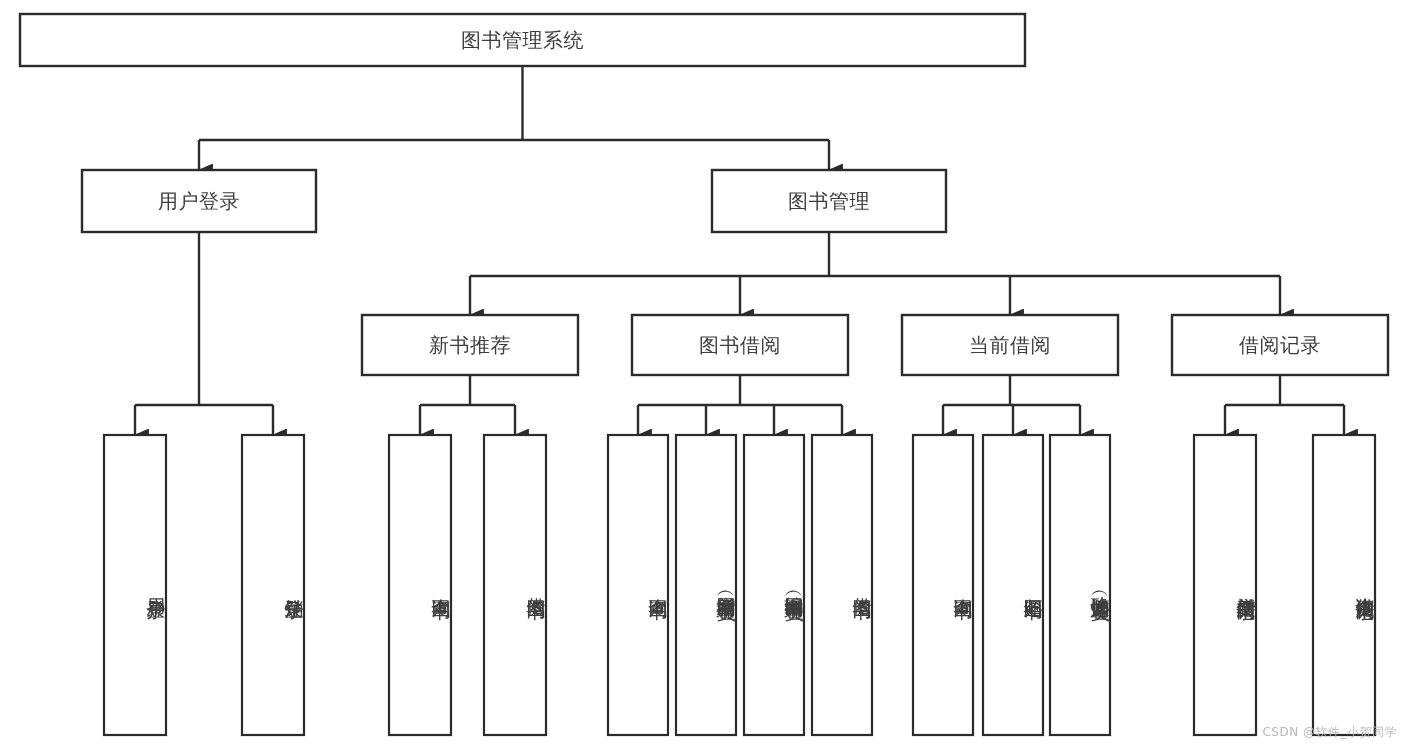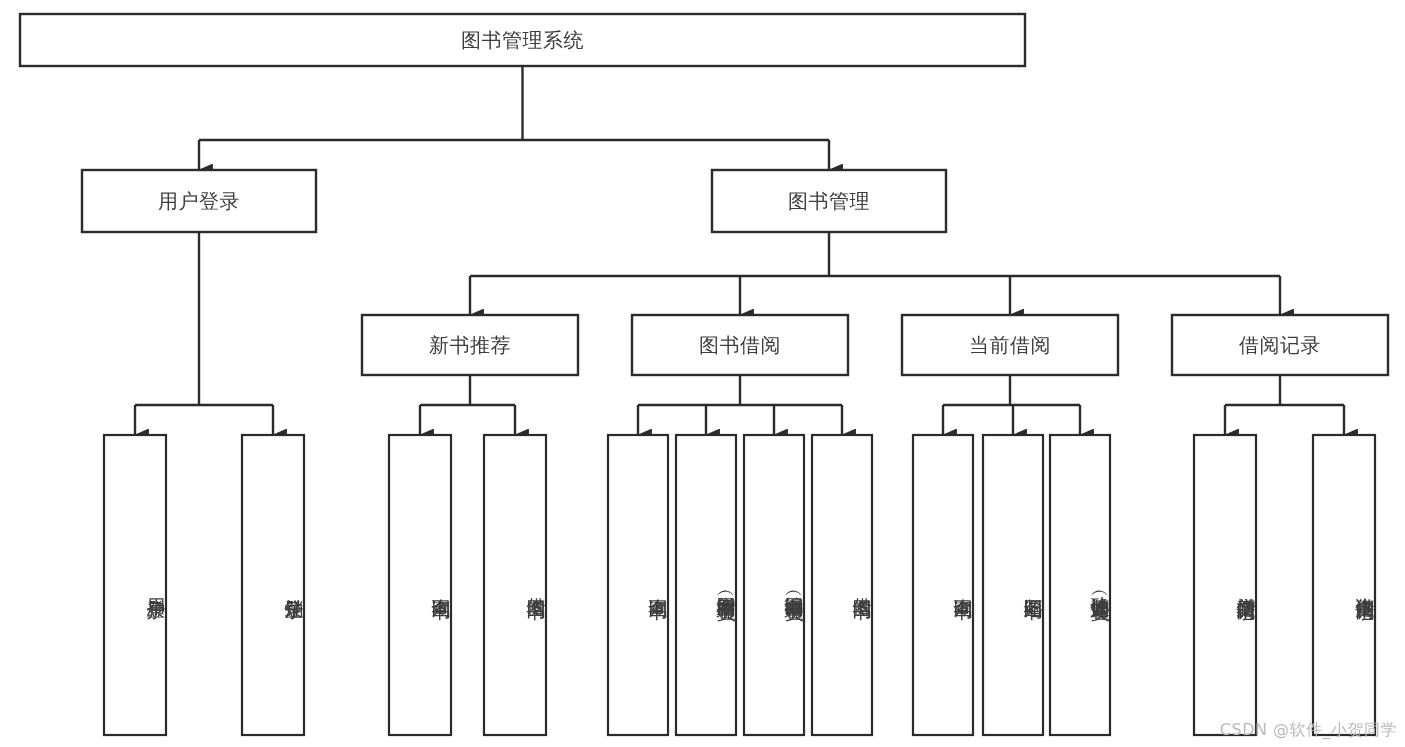--- a/index.html
+++ b/index.html
@@ -64,21 +64,21 @@
     letter-spacing: 1px;
     white-space: nowrap;
     text-align: center;
     pointer-events: none;
   }
   #watermark {
     position: absolute;
     right: 8px;
     bottom: 6px;
     font-family: "DejaVu Sans", "Liberation Sans", sans-serif;
-    font-size: 16px;
+    font-size: 12px;
     color: #b9b9b9;
     letter-spacing: 0.5px;
     user-select: none;
   }
 </style>
 </head>
 <body>
 
 <div id="diagram-root">
 

